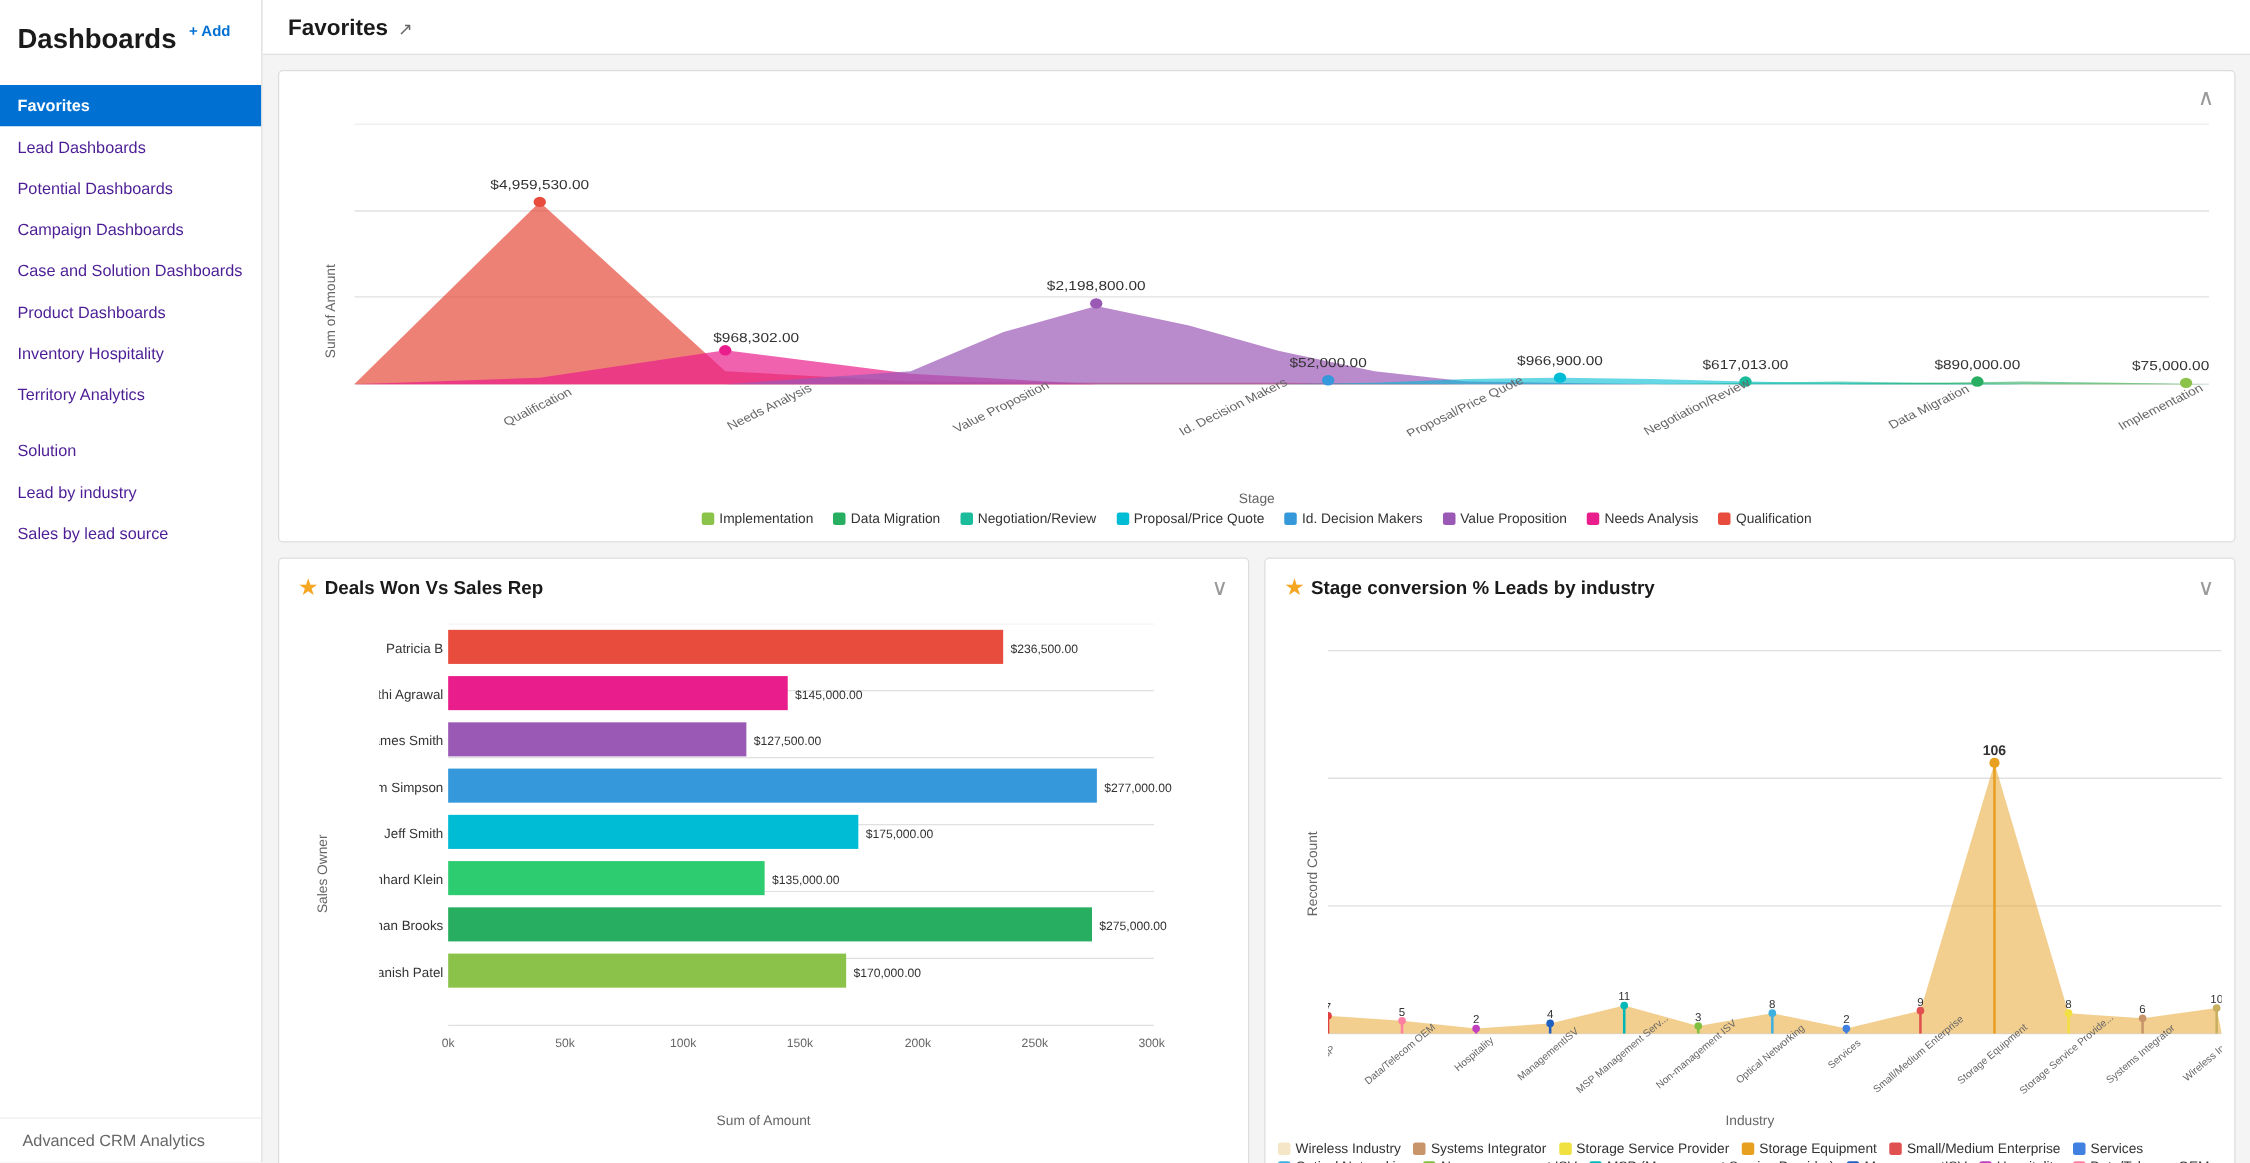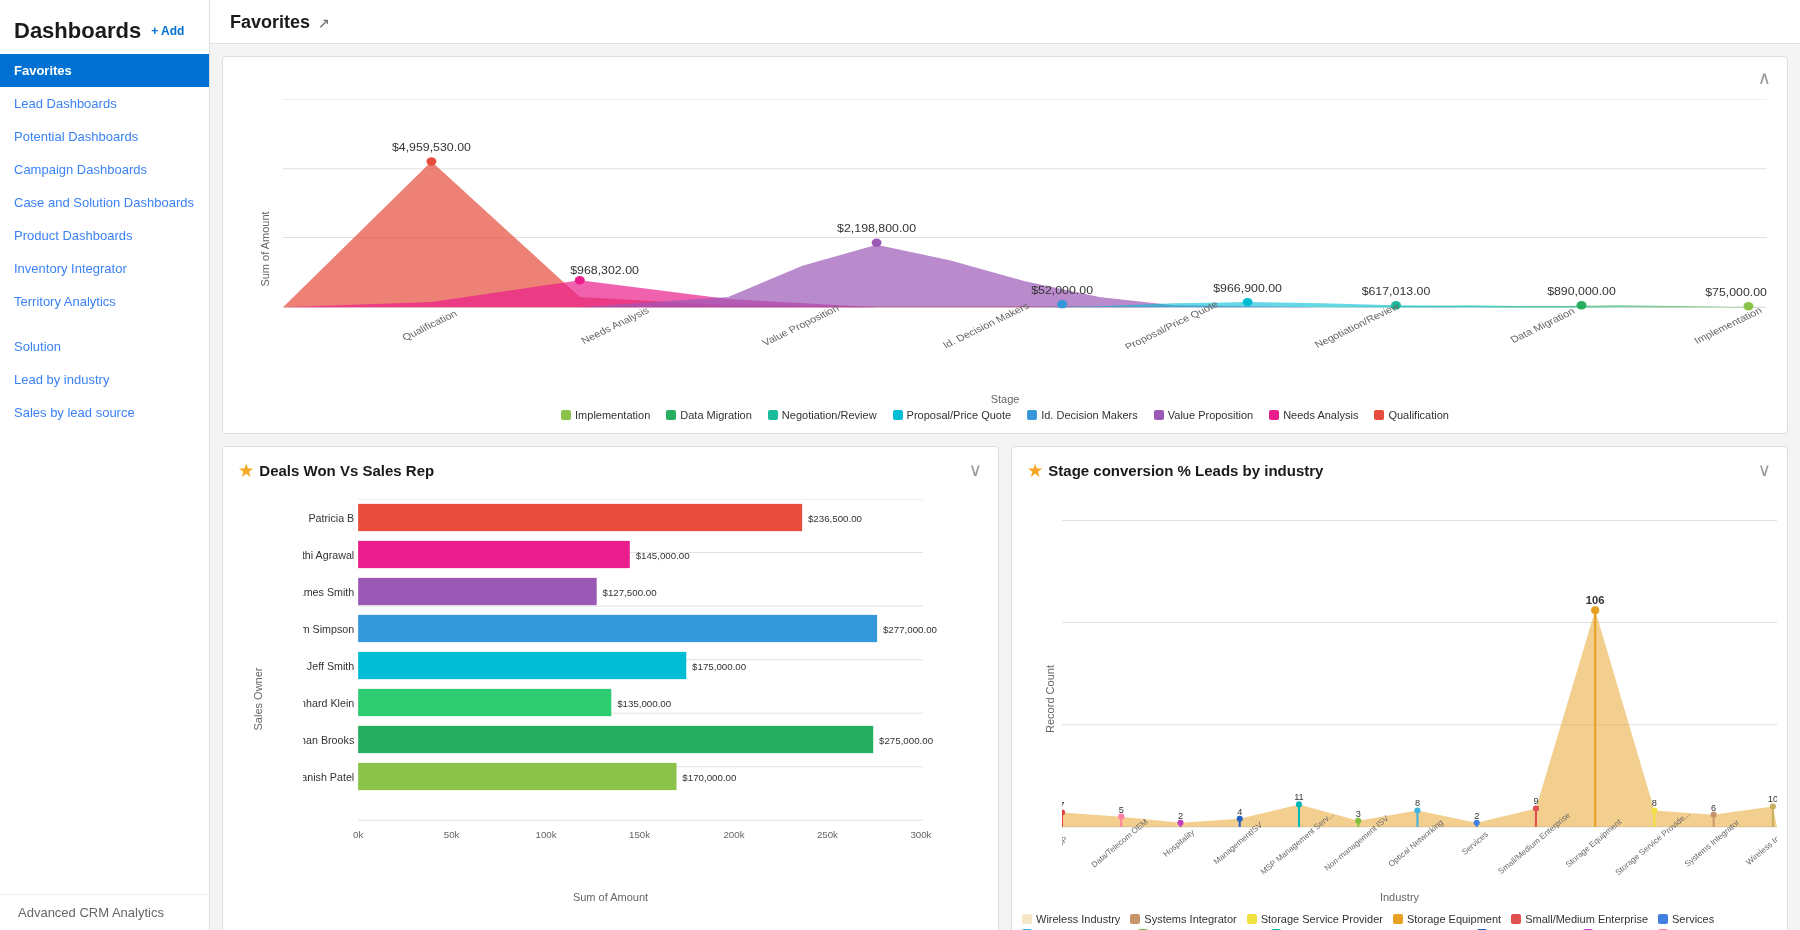--- a/index.html
+++ b/index.html
@@ -9,39 +9,38 @@
     #sidebar {
       width: 210px;
       min-width: 210px;
       background: #fff;
       border-right: 1px solid #ddd;
       display: flex;
       flex-direction: column;
       height: 100%;
     }
     #sidebar-title {
-      padding: 18px 14px 10px;
+      padding: 18px 14px 24px;
       font-size: 22px;
       font-weight: 700;
       color: #1a1a1a;
       display: flex;
-      align-items: center;
       gap: 10px;
     }
     #sidebar-title .add-btn {
       font-size: 12px;
       font-weight: 700;
       color: #0070d2;
       cursor: pointer;
     }
     .sidebar-nav { flex: 1; overflow-y: auto; }
     .sidebar-item {
       padding: 9px 14px;
       cursor: pointer;
-      color: #3b82f6;
+      color: #4c1d95;
       font-size: 13px;
     }
     .sidebar-item.active { background: #0070d2; color: #fff; font-weight: 600; }
     .sidebar-footer {
       padding: 10px 18px;
       font-size: 13px;
       color: #666;
       border-top: 1px solid #eee;
     }
 
@@ -190,21 +189,21 @@
     <span>Dashboards</span>
     <span class="add-btn">+ Add</span>
   </div>
   <div class="sidebar-nav">
     <div id="nav-favorites" class="sidebar-item active">Favorites</div>
     <div class="sidebar-item">Lead Dashboards</div>
     <div class="sidebar-item">Potential Dashboards</div>
     <div class="sidebar-item">Campaign Dashboards</div>
     <div class="sidebar-item">Case and Solution Dashboards</div>
     <div class="sidebar-item">Product Dashboards</div>
-    <div class="sidebar-item">Inventory Integrator</div>
+    <div class="sidebar-item">Inventory Hospitality</div>
     <div class="sidebar-item">Territory Analytics</div>
     <div style="height:12px;"></div>
     <div class="sidebar-item">Solution</div>
     <div class="sidebar-item">Lead by industry</div>
     <div class="sidebar-item">Sales by lead source</div>
   </div>
   <div class="sidebar-footer">Advanced CRM Analytics</div>
 </div>
 
 <div id="main">

